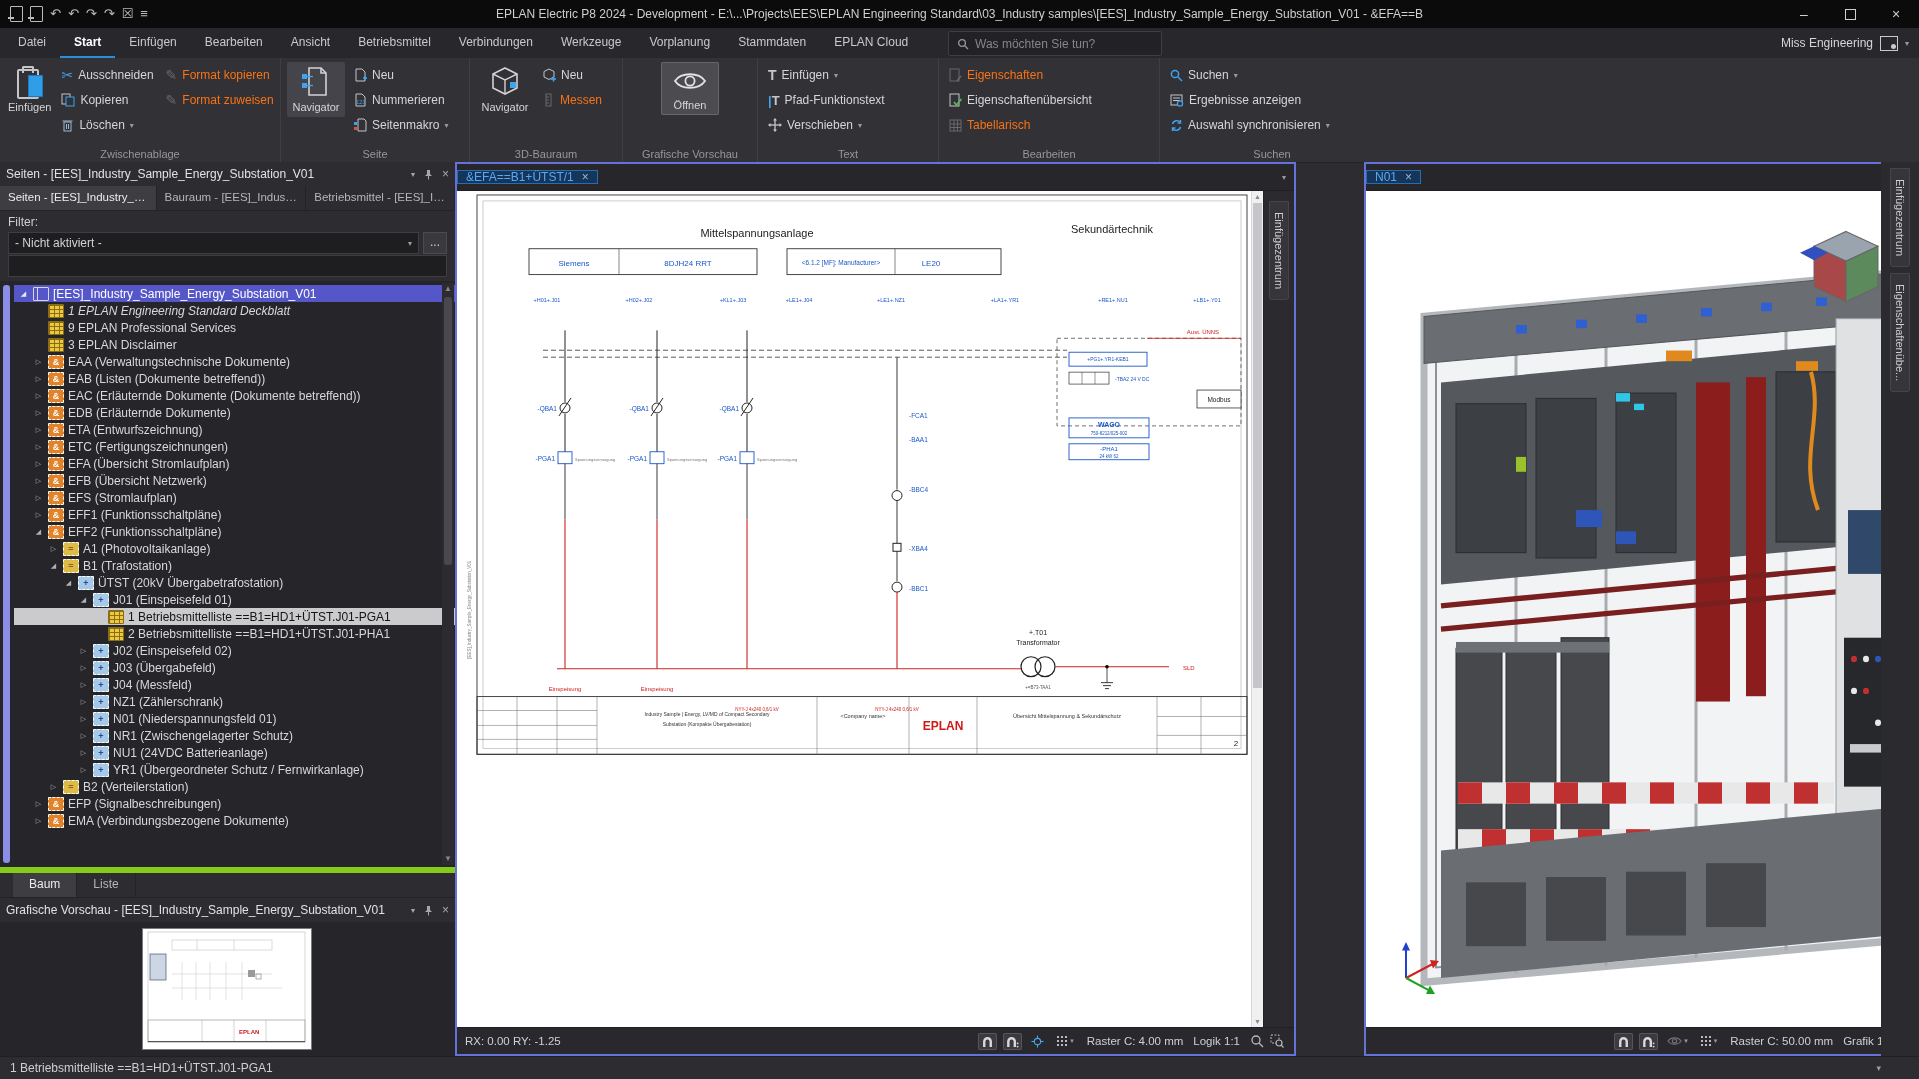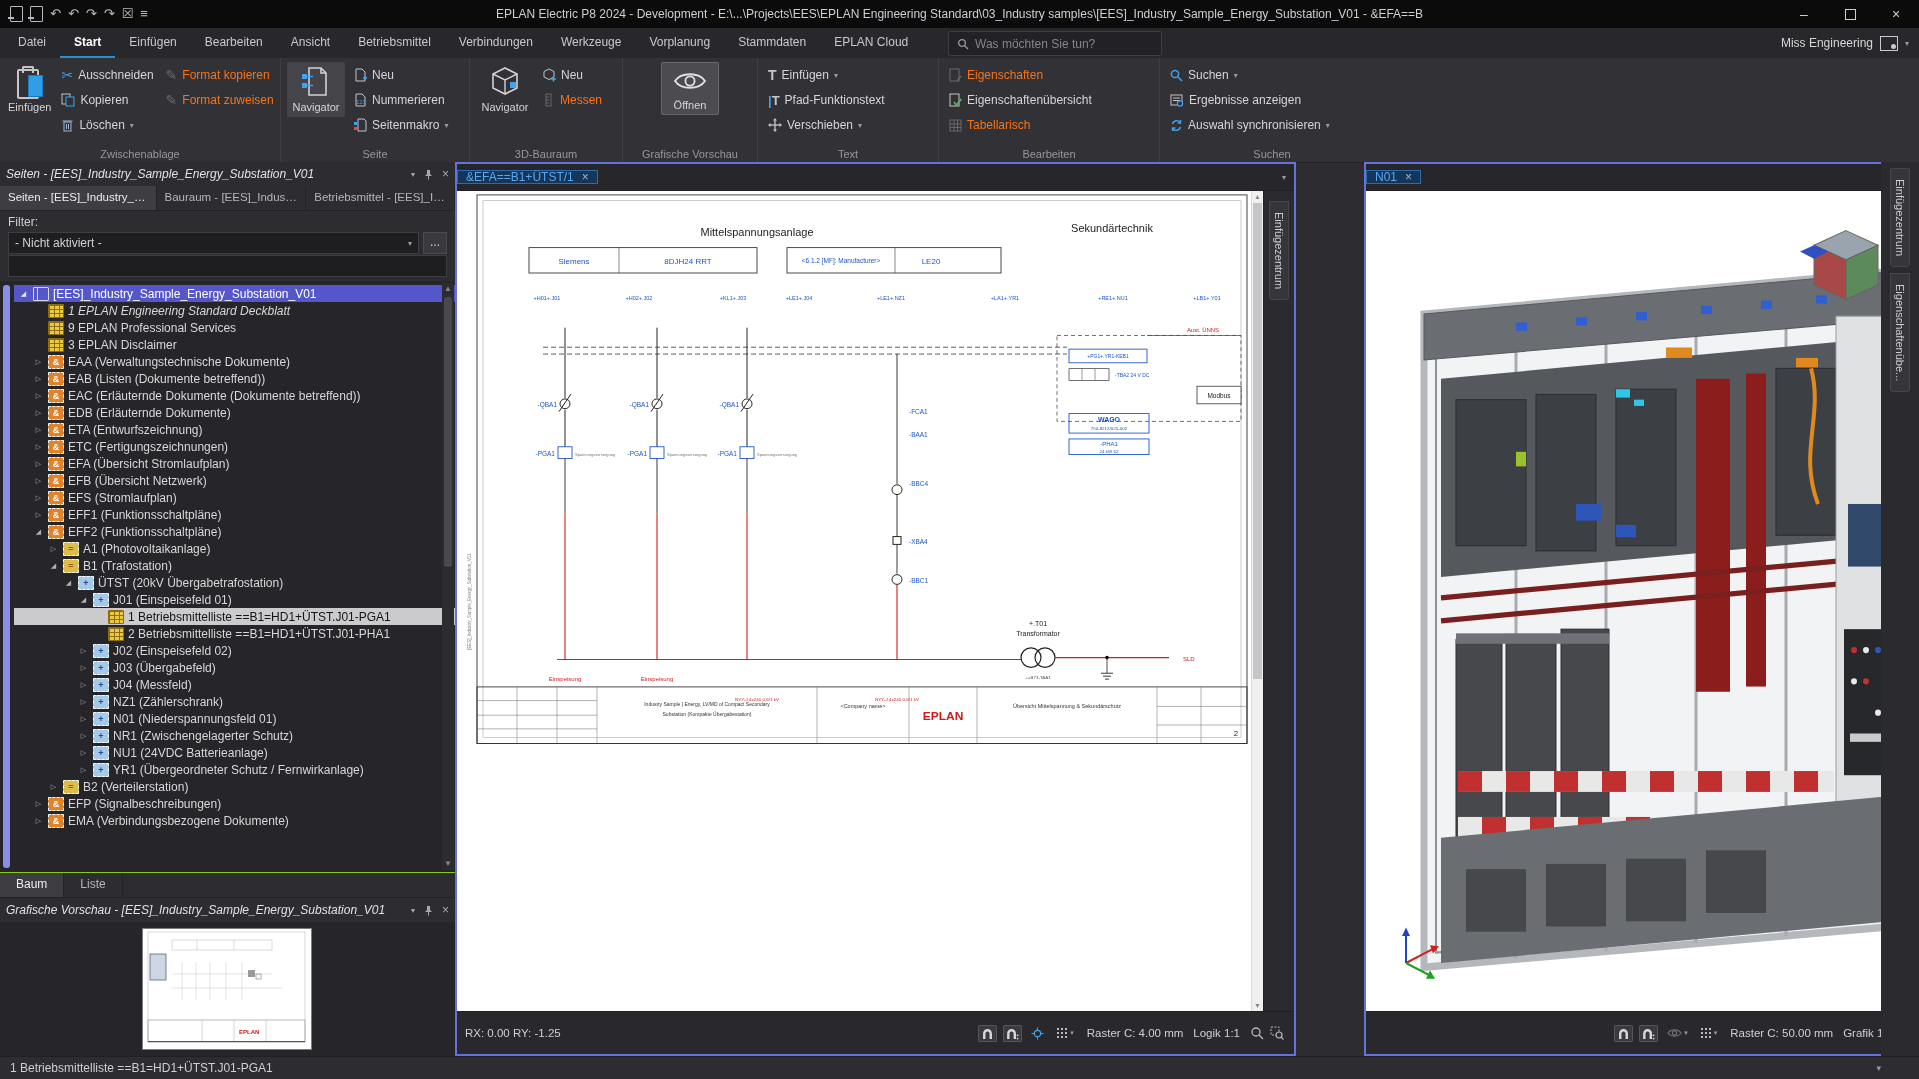--- a/index.html
+++ b/index.html
@@ -51,21 +51,21 @@
   .glyph-gray{color:#c6c6c8;font-size:14px;}
   .glyph-dis{color:#68686d;font-size:14px;}
   
   .clipboard{width:26px;height:32px;position:relative;}
   .clipboard .cb-body{position:absolute;left:0;top:3px;width:18px;height:26px;border:2px solid #c6c6c8;border-radius:2px;}
   .clipboard .cb-clip{position:absolute;left:5px;top:0;width:8px;height:5px;border:2px solid #c6c6c8;border-bottom:none;border-radius:2px 2px 0 0;}
   .clipboard .cb-page{position:absolute;right:0;top:9px;width:13px;height:20px;background:#2f9de8;border:1px solid #1c79bd;}
   
   .main-left{position:absolute;left:0;top:162px;width:455px;bottom:23px;background:#2d2d31;display:flex;flex-direction:column;border-right:1px solid #232327;}
   .panel-header{height:24px;display:flex;align-items:center;padding:0 6px;background:#2d2d31;color:#e2e2e4;white-space:nowrap;overflow:hidden;}
-  .panel-header .ph-title{flex:1;overflow:hidden;text-overflow:ellipsis;font-style:italic;}
+  .panel-header .ph-title{flex:1;overflow:hidden;text-overflow:ellipsis;}
   .panel-header .ph-icons{display:flex;gap:8px;color:#a8a8ac;align-items:center;}
   .ltabs{height:24px;display:flex;border-bottom:1px solid #232327;}
   .ltab{padding:0 8px;line-height:23px;font-size:11.5px;color:#b6b6ba;border-right:1px solid #232327;white-space:nowrap;overflow:hidden;max-width:190px;text-overflow:ellipsis;}
   .ltab.active{background:#3d3d42;color:#ececee;}
   .flabel{height:20px;line-height:22px;padding:0 8px;color:#cfcfd1;}
   .combo-row{height:24px;display:flex;gap:4px;padding:0 8px;align-items:center;}
   .combo{flex:1;height:20px;background:#1e1e21;border:1px solid #3d3d42;display:flex;align-items:center;padding:0 6px;color:#d2d2d4;}
   .combo .chev{margin-left:auto;color:#9a9a9e;font-size:8px;}
   .more-btn{width:22px;height:20px;background:#39393e;border:1px solid #4a4a50;color:#d2d2d4;text-align:center;line-height:18px;}
   .winput{height:20px;margin:0 8px;background:#1e1e21;border:1px solid #3d3d42;}
@@ -81,21 +81,21 @@
   .trow.sel .tarrow{color:#e8e8ff;}
   .ticon{flex:0 0 14px;width:14px;height:12px;font-size:9px;font-weight:bold;line-height:12px;text-align:center;border-radius:1px;}
   .ti-project{border:1px solid #d8d8da;background:transparent;position:relative;}
   .ti-project:after{content:"";position:absolute;left:3px;top:0;bottom:0;width:1px;background:#d8d8da;}
   .ti-page{background:#ecc93e;border:1px solid #8a6d14;color:transparent;
            background-image:linear-gradient(#8a6d14 1px,transparent 1px),linear-gradient(90deg,#8a6d14 1px,transparent 1px);
            background-size:5px 4px;}
   .ti-amp{background:#e0832b;border:1px dashed #ffffff;color:#ffffff;}
   .ti-eq{background:#dcbb48;border:1px dashed #ffffff;color:#9a5c10;}
   .ti-plus{background:#a7c9e8;border:1px dashed #ffffff;color:#1d4e96;}
-  .btabs{height:24px;display:flex;border-top:1px solid #84cc16;}
+  .btabs{height:24px;display:flex;border-top:6px solid #84cc16;padding-left:13px;}
   .btab{padding:0 16px;line-height:23px;color:#b6b6ba;border-right:1px solid #232327;}
   .btab.active{background:#3d3d42;color:#ececee;}
   .preview-area{height:134px;background:#26262a;position:relative;}
   .preview-thumb{position:absolute;left:142px;top:6px;}
   
   .editor{position:absolute;top:162px;bottom:23px;border:2px solid #6472da;display:flex;flex-direction:column;background:#2d2d31;box-sizing:border-box;}
   .editor.center{left:455px;width:841px;}
   .editor.right{left:1364px;width:585px;}
   .doc-tabrow{height:26px;background:#27272b;display:flex;align-items:center;border-bottom:1px solid #202024;}
   .doc-tab{display:flex;align-items:center;gap:8px;padding:0 9px;background:#15355a;box-shadow:inset 0 0 0 1px #2a6cb0;color:#59a9f2;font-size:12px;white-space:nowrap;}
@@ -104,21 +104,21 @@
   .doc-body{flex:1;display:flex;min-height:0;}
   .canvas{flex:1;background:#ffffff;position:relative;min-width:0;}
   .canvas svg{display:block;width:100%;height:100%;}
   .vscroll{position:absolute;right:0;top:0;bottom:0;width:11px;background:#f0f0f1;border-left:1px solid #d8d8da;}
   .vscroll .thumb{position:absolute;left:1px;top:12px;width:9px;height:58%;background:#c6c6ca;}
   .vscroll .arr{position:absolute;left:0;width:11px;height:11px;color:#8a8a8e;font-size:7px;text-align:center;line-height:11px;}
   .side-strip{flex:0 0 30px;background:#2b2b2f;border-left:1px solid #232327;display:flex;flex-direction:column;align-items:center;padding-top:10px;}
   .vtab{writing-mode:vertical-rl;background:#35353a;border:1px solid #45454a;color:#cfcfd1;font-size:11px;
         padding:10px 3px;border-radius:0 0 3px 3px;white-space:nowrap;}
   .ed-status{height:26px;background:#29292d;border-top:1px solid #202024;display:flex;align-items:center;gap:10px;
-             padding:8px 8px;color:#cfd0d2;font-size:11.5px;white-space:nowrap;}
+             padding:0 8px;color:#cfd0d2;font-size:11.5px;white-space:nowrap;}
   .ed-status .grp{display:flex;align-items:center;gap:6px;}
   .ed-status .push{margin-left:auto;}
   .tool-pressed{background:#3a3a3f;box-shadow:inset 0 0 0 1px #55555b;border-radius:2px;padding:2px 3px;display:flex;align-items:center;gap:2px;}
   .tool-plain{padding:2px 3px;display:flex;align-items:center;gap:2px;}
   .dots-grid{display:inline-block;width:12px;height:12px;
              background-image:radial-gradient(#b9babc 1px,transparent 1.2px);background-size:4px 4px;}
   .chev-sm{font-size:7px;color:#9a9a9e;}
   
   .edge-strip{position:absolute;left:1881px;top:162px;width:38px;bottom:23px;background:#2b2b2f;display:flex;flex-direction:column;align-items:center;gap:6px;padding-top:6px;}
   

